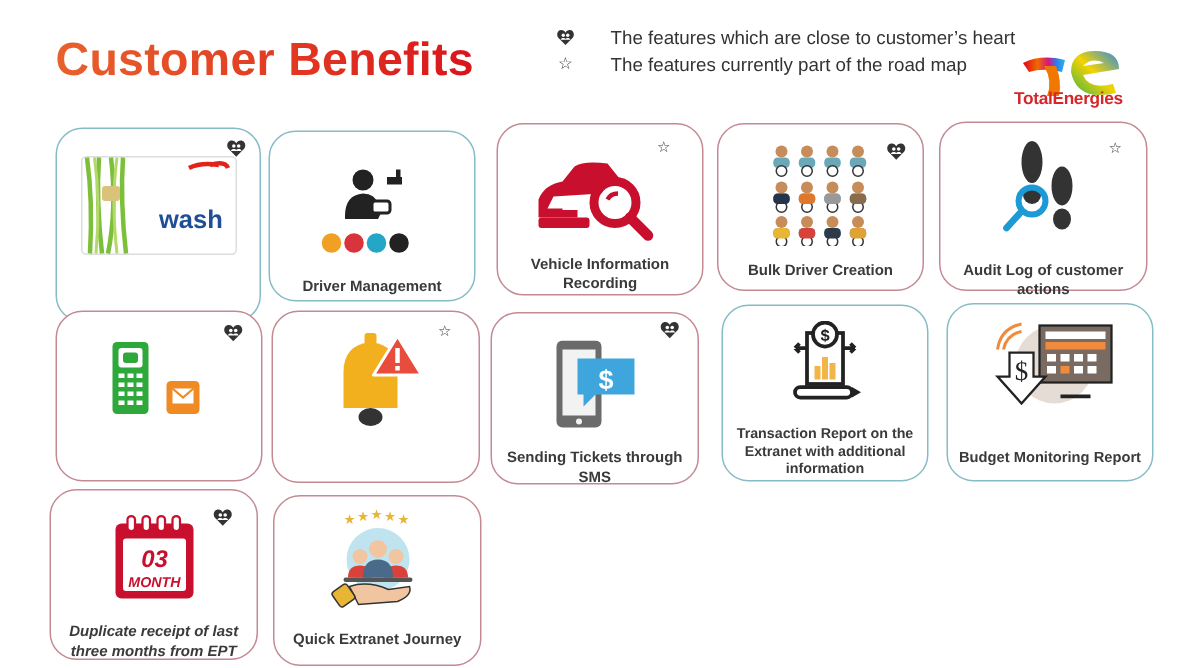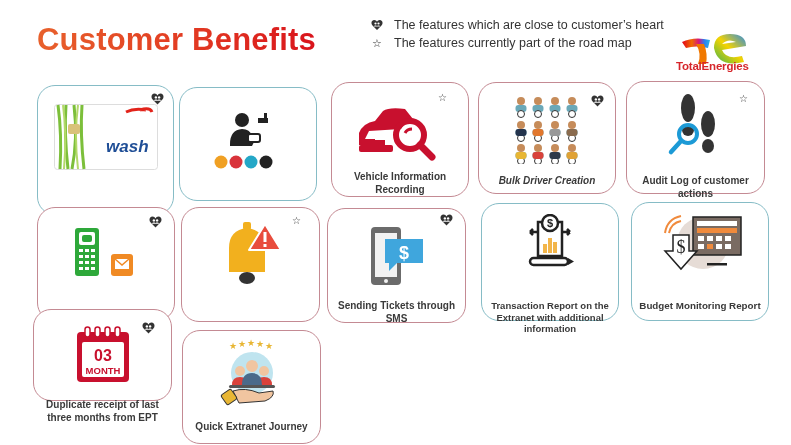--- a/index.html
+++ b/index.html
@@ -2,21 +2,21 @@
 <html><head>
 <meta charset="utf-8">
 <style>
   html, body { margin:0; padding:0; }
   body { width:791px; height:445px; background:#ffffff; position:relative; overflow:hidden;
          font-family:"Liberation Sans", sans-serif; color:#333; }
   .title { position:absolute; left:37px; top:22px; font-size:31px; font-weight:bold; letter-spacing:0.2px;
            background:linear-gradient(90deg,#e8612c 0%,#e23a22 55%,#d9141c 100%);
            -webkit-background-clip:text; background-clip:text; color:transparent; }
   .legend { position:absolute; left:371px; top:16px; font-size:12.5px; color:#333; line-height:18px; }
-  .legend .row { display:flex; align-items:center; gap:11px; }
+  .legend .row { display:flex; align-items:center; gap:24px; }
   .legend .sym { width:12px; display:inline-flex; justify-content:center; font-size:11px; }
   .logo { position:absolute; left:676px; top:18px; width:80px; height:60px; }
   .logo-text { position:absolute; left:676px; top:60px; width:80px; text-align:left; font-size:11.5px;
                font-weight:bold; color:#d6262b; letter-spacing:-0.2px; }
   .card { position:absolute; box-sizing:border-box; border-radius:18px; background:#fff; }
   .card.teal { border:1.3px solid #86bcc6; }
   .card.red { border:1.3px solid #c48a93; }
   .card .label { position:absolute; left:4px; right:4px; text-align:center; font-weight:bold;
                  color:#3a3a3a; font-size:10px; line-height:12.5px; }
   .card .badge { position:absolute; top:7px; right:9px; font-size:10px; color:#333; }
@@ -69,21 +69,21 @@
         <stop offset="1" stop-color="#2a8be6"></stop>
     </linearGradient>
   </defs>
   <path d="M6 14 Q18 8 34 12 L32 20 Q20 17 10 20 Z" fill="url(#lg1)"></path>
   <path d="M20 16 Q26 26 22 36 L30 36 Q32 26 28 16 Z" fill="#f07800"></path>
   <path d="M38 20 Q38 6 54 6 Q70 6 70 18 L46 22 Q50 32 66 28 L68 34 Q42 40 38 20 Z" fill="url(#lg2)"></path>
   <path d="M46 16 Q52 10 60 14 Z" fill="#fff"></path>
 </svg>
 <div class="logo-text">TotalEnergies</div>
 
-<div class="card teal" style="left:37px;top:85px;width:137px;height:130px;font-style:italic;">
+<div class="card teal" style="left:37px;top:85px;width:137px;height:130px;">
   <svg class="heart badge" style="top:7px;right:9px;">
       <use href="#heart-sym"></use>
     </svg>
   <div class="art" style="top:18px;">
     <svg width="104" height="66" viewBox="0 0 104 66">
       <rect x="0.5" y="0.5" width="103" height="65" rx="3" fill="#fff" stroke="#ddd"></rect>
       <path d="M4 1 Q8 30 6 65 M12 1 Q10 30 14 65 M20 1 Q24 35 18 65 M28 1 Q26 30 30 65" stroke="#7cbf3a" stroke-width="3" fill="none"></path>
       <path d="M9 1 Q13 30 10 65 M24 1 Q20 30 24 65" stroke="#b4d96a" stroke-width="2" fill="none"></path>
       <rect x="14" y="20" width="12" height="10" rx="2" fill="#d9c27a"></rect>
       <path d="M72 8 Q80 4 92 6 M86 6 Q96 3 98 8" stroke="#e2231a" stroke-width="3" fill="none"></path>
@@ -100,38 +100,39 @@
       <path d="M22 34 Q22 20 34 19 Q42 19 44 26 L48 28 L44 36 L22 36 Z" fill="#222"></path>
       <rect x="40" y="24" width="12" height="8" rx="2" fill="#fff" stroke="#222" stroke-width="2"></rect>
       <rect x="50" y="8" width="10" height="5" fill="#222"></rect>
         <rect x="56" y="3" width="3" height="5" fill="#222"></rect>
       <circle cx="13" cy="52" r="6.5" fill="#f0a023"></circle>
         <circle cx="28" cy="52" r="6.5" fill="#d9333b"></circle>
       <circle cx="43" cy="52" r="6.5" fill="#24a7c7"></circle>
         <circle cx="58" cy="52" r="6.5" fill="#222"></circle>
     </svg>
   </div>
+  <div class="label" style="top:98px;">Driver Management</div>
 </div>
 
 <div class="card red" style="left:331px;top:82px;width:138px;height:115px;">
   <span class="badge" style="top:9px;right:21px;">☆</span>
   <div class="art" style="top:22px;">
     <svg width="90" height="60" viewBox="0 0 90 60">
       <path d="M4 40 L4 28 Q8 18 20 16 L28 6 Q34 2 50 4 L58 14 Q50 16 46 24 L14 26 L10 34 L30 34 L30 40 Z" fill="#c8102e"></path>
       <rect x="4" y="40" width="34" height="7" rx="2" fill="#c8102e"></rect>
       <rect x="20" y="30" width="14" height="5" fill="#fff"></rect>
       <circle cx="55" cy="30" r="14" fill="none" stroke="#c8102e" stroke-width="6"></circle>
       <path d="M50 28 Q52 24 57 24" stroke="#c8102e" stroke-width="3" fill="none"></path>
       <line x1="65" y1="40" x2="77" y2="52" stroke="#c8102e" stroke-width="7" stroke-linecap="round"></line>
     </svg>
   </div>
   <div class="label" style="top:88px;">Vehicle Information Recording</div>
 </div>
 
-<div class="card red" style="left:478px;top:82px;width:138px;height:112px;font-style:italic;">
+<div class="card red" style="left:478px;top:82px;width:138px;height:112px;">
   <svg class="heart badge" style="top:12px;right:11px;">
       <use href="#heart-sym"></use>
     </svg>
   <div class="art" style="top:13px;">
     <svg width="66" height="68" viewBox="0 0 66 68">
       <g id="drv">
         <circle cx="7" cy="5" r="4" fill="#c68c5a"></circle>
           <rect x="1.5" y="9" width="11" height="7" rx="3" fill="#6aa8b8"></rect>
         <circle cx="7" cy="18" r="3.5" fill="#fff" stroke="#333" stroke-width="1"></circle>
       </g>
@@ -241,21 +242,21 @@
       <circle cx="28" cy="9" r="8" fill="#fff" stroke="#222" stroke-width="2.5"></circle>
       <text x="28" y="13" text-anchor="middle" font-family="Liberation Sans, sans-serif" font-size="11" font-weight="bold" fill="#222">$</text>
       <path d="M16 18 L8 18 M8 18 L11 15 M8 18 L11 21 M40 18 L48 18 M48 18 L45 15 M48 18 L45 21" stroke="#222" stroke-width="2.5" fill="none"></path>
       <rect x="21" y="30" width="4" height="9" fill="#f2b54a"></rect>
         <rect x="26" y="24" width="4" height="15" fill="#f2b54a"></rect>
         <rect x="31" y="28" width="4" height="11" fill="#f2b54a"></rect>
       <rect x="8" y="44" width="38" height="7" rx="3.5" fill="#fff" stroke="#222" stroke-width="2.5"></rect>
       <path d="M46 44 L52 47.5 L46 51" fill="#222"></path>
     </svg>
   </div>
-  <div class="label" style="top:96px;font-size:9.5px;line-height:11.5px;">Transaction Report on the Extranet with additional information</div>
+  <div class="label" style="top:80px;font-size:9.5px;line-height:11.5px;">Transaction Report on the Extranet with additional information</div>
 </div>
 
 <div class="card teal" style="left:631px;top:202px;width:138px;height:119px;">
   <div class="art" style="top:10px;">
     <svg width="90" height="66" viewBox="0 0 90 66">
       <circle cx="48" cy="30" r="26" fill="#e6dcd6"></circle>
       <rect x="38" y="4" width="48" height="38" fill="#7a6b62" stroke="#222" stroke-width="1.5"></rect>
       <rect x="42" y="8" width="40" height="5" fill="#fff"></rect>
         <rect x="42" y="15" width="40" height="5" fill="#f08a3c"></rect>
       <g fill="#fff">
@@ -270,21 +271,21 @@
       <rect x="52" y="31" width="6" height="5" fill="#f08a3c"></rect>
       <rect x="52" y="50" width="20" height="2.5" fill="#222"></rect>
       <path d="M18 22 L34 22 L34 38 L42 38 L26 56 L10 38 L18 38 Z" fill="#fff" stroke="#222" stroke-width="1.5"></path>
       <text x="26" y="40" text-anchor="middle" font-family="Liberation Serif, serif" font-size="18" fill="#222">$</text>
       <path d="M14 20 Q16 10 26 8 M10 20 Q12 6 26 3" stroke="#f08a3c" stroke-width="2" fill="none"></path>
     </svg>
   </div>
   <div class="label" style="top:97px;font-size:9.8px;">Budget Monitoring Report</div>
 </div>
 
-<div class="card red" style="left:33px;top:309px;width:139px;height:92px;">
+<div class="card red" style="left:33px;top:326px;width:139px;height:114px;font-style:italic;">
   <svg class="heart badge" style="top:12px;right:16px;">
       <use href="#heart-sym"></use>
     </svg>
   <div class="art" style="top:16px;">
     <svg width="56" height="58" viewBox="0 0 56 58">
       <rect x="2" y="6" width="52" height="50" rx="4" fill="#c8102e"></rect>
       <rect x="7" y="16" width="42" height="35" rx="2" fill="#fff"></rect>
       <g fill="#fff" stroke="#c8102e" stroke-width="1.5">
           <rect x="10" y="1" width="5" height="10" rx="2.5"></rect>
           <rect x="20" y="1" width="5" height="10" rx="2.5"></rect>

